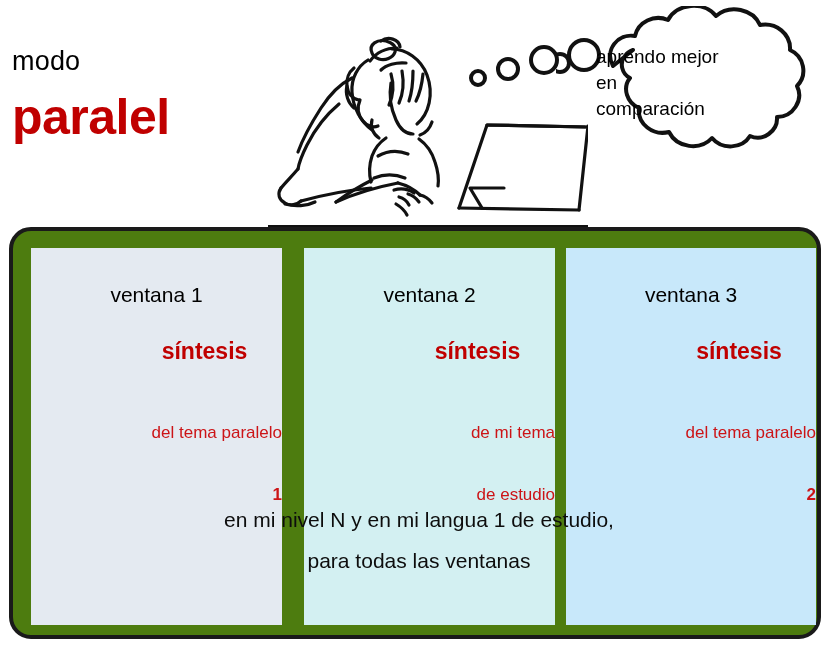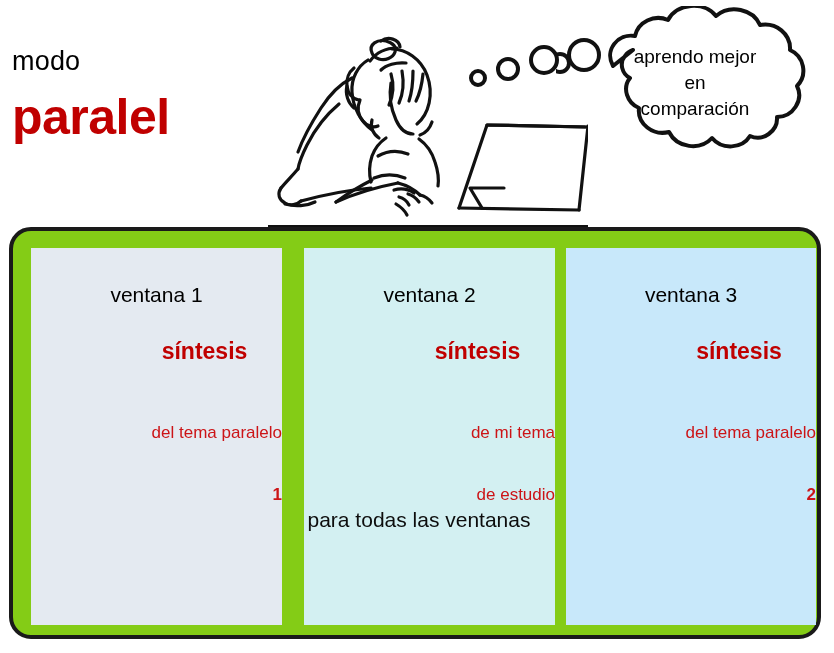--- a/index.html
+++ b/index.html
@@ -64,37 +64,37 @@
     top: 6px;
     width: 275px;
     height: 185px;
   }
   #thought-bubble svg { display:block; }
   #thought-text {
     position: absolute;
     left: 596px;
     top: 44px;
     width: 198px;
-    text-align: center;
+    text-align: left;
     font-size: 19px;
     line-height: 26px;
     color: #000000;
     white-space: pre-line;
   }
 
   
   #panel {
     position: absolute;
     left: 9px;
     top: 227px;
     width: 812px;
     height: 412px;
     border: 4px solid #1a1a1a;
     border-radius: 22px;
-    background: #84cc16;
+    background: #4d7c0f;
     box-sizing: border-box;
   }
 
   .column {
     position: absolute;
     top: 17px;
     height: 377px;
     box-sizing: border-box;
   }
   #col-1 { left: 18px;  width: 251px; background: #e4eaf1; }
@@ -263,15 +263,16 @@
   <div class="column" id="col-3">
     <div class="col-window-label">ventana 3</div>
     <div class="col-synthesis">síntesis</div>
     <div class="col-desc">
       <span>del tema paralelo</span><br>
       <span class="num">2</span>
     </div>
   </div>
 
   <div id="footer-lines">
+    <div>en mi nivel N  y en mi langua 1 de estudio,</div>
     <div>para todas las ventanas</div>
   </div>
 </div>
 
 </body></html>

